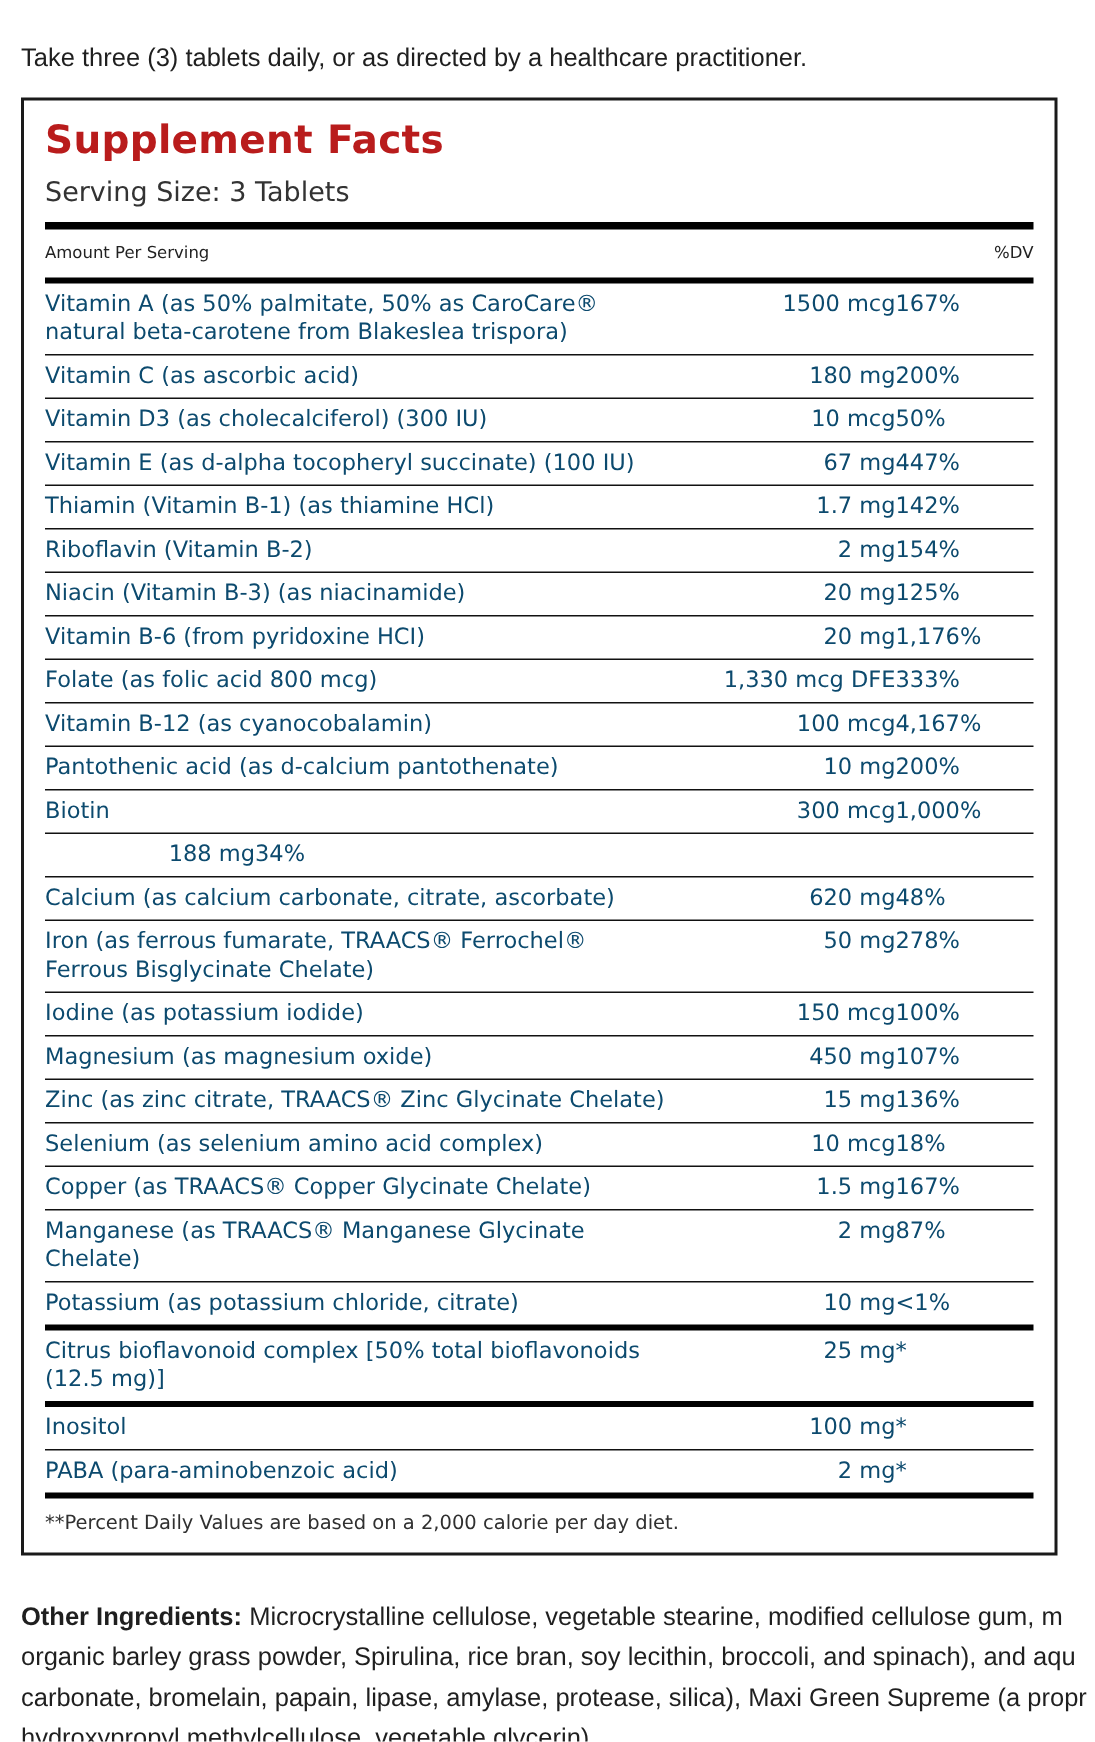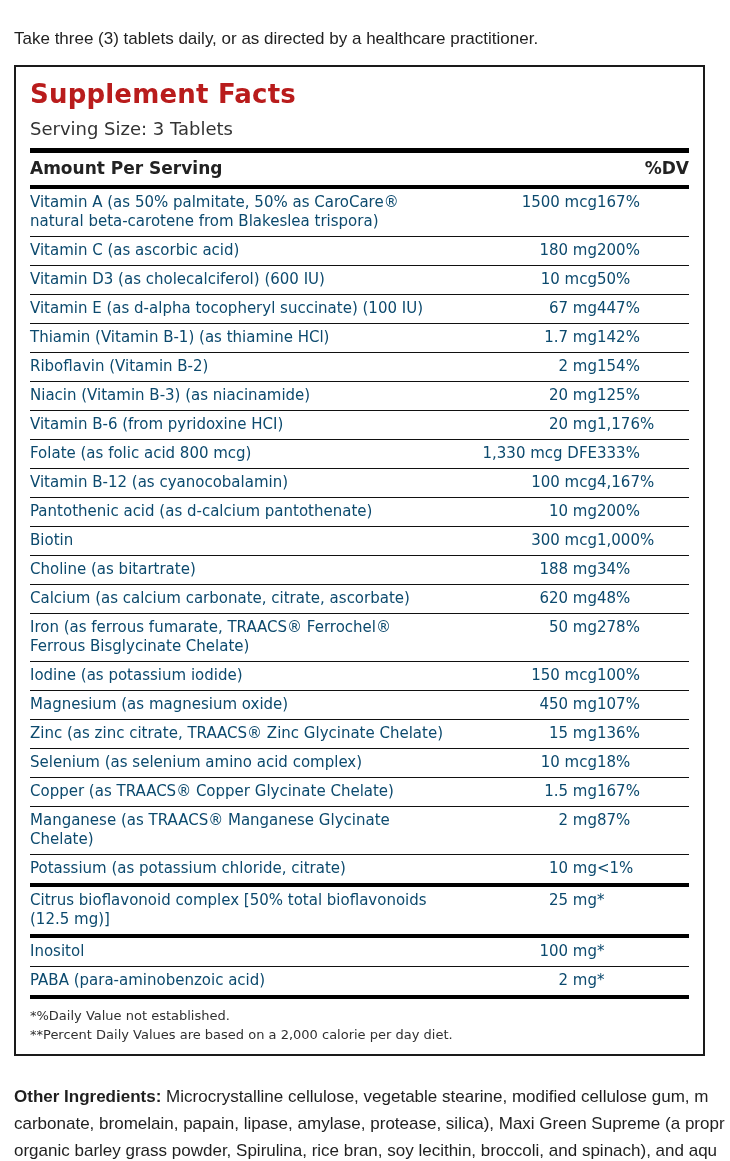--- a/index.html
+++ b/index.html
@@ -38,23 +38,23 @@
     color: #333333;
     margin-bottom: 8px;
   }
   .bar-thick-top { height: 5px; background: #000000; }
   .bar-thick { height: 4px; background: #000000; }
   .facts-header {
     display: flex;
     justify-content: space-between;
     align-items: baseline;
     padding: 6px 0 7px 0;
-    font-size: 17px;
+    font-size: 11px;
     line-height: 19px;
-    font-weight: bold;
+    font-weight: normal;
     color: #222222;
   }
   .row {
     display: flex;
     align-items: flex-start;
     padding: 4px 0 5px 0;
     border-bottom: 1px solid #111111;
     font-size: 15px;
     line-height: 19px;
     color: #0c4a6e;
@@ -102,21 +102,21 @@
         <span class="cell-name">Vitamin A (as 50% palmitate, 50% as CaroCare® natural beta-carotene from Blakeslea trispora)</span>
         <span class="cell-amount">1500 mcg</span>
         <span class="cell-dv">167%</span>
       </div>
       <div class="row">
         <span class="cell-name">Vitamin C (as ascorbic acid)</span>
         <span class="cell-amount">180 mg</span>
         <span class="cell-dv">200%</span>
       </div>
       <div class="row">
-        <span class="cell-name">Vitamin D3 (as cholecalciferol) (600 IU)</span>
+        <span class="cell-name">Vitamin D3 (as cholecalciferol) (300 IU)</span>
         <span class="cell-amount">10 mcg</span>
         <span class="cell-dv">50%</span>
       </div>
       <div class="row">
         <span class="cell-name">Vitamin E (as d-alpha tocopheryl succinate) (100 IU)</span>
         <span class="cell-amount">67 mg</span>
         <span class="cell-dv">447%</span>
       </div>
       <div class="row">
         <span class="cell-name">Thiamin (Vitamin B-1) (as thiamine HCl)</span>
@@ -152,21 +152,20 @@
         <span class="cell-name">Pantothenic acid (as d-calcium pantothenate)</span>
         <span class="cell-amount">10 mg</span>
         <span class="cell-dv">200%</span>
       </div>
       <div class="row">
         <span class="cell-name">Biotin</span>
         <span class="cell-amount">300 mcg</span>
         <span class="cell-dv">1,000%</span>
       </div>
       <div class="row">
-        <span class="cell-name">Choline (as bitartrate)</span>
         <span class="cell-amount">188 mg</span>
         <span class="cell-dv">34%</span>
       </div>
       <div class="row">
         <span class="cell-name">Calcium (as calcium carbonate, citrate, ascorbate)</span>
         <span class="cell-amount">620 mg</span>
         <span class="cell-dv">48%</span>
       </div>
       <div class="row">
         <span class="cell-name">Iron (as ferrous fumarate, TRAACS® Ferrochel® Ferrous Bisglycinate Chelate)</span>
@@ -219,23 +218,22 @@
         <span class="cell-dv">*</span>
       </div>
       <div class="row section-end">
         <span class="cell-name">PABA (para-aminobenzoic acid)</span>
         <span class="cell-amount">2 mg</span>
         <span class="cell-dv">*</span>
       </div>
     </div>
 
   <div class="footnotes">
-    <div>*%Daily Value not established.</div>
     <div>**Percent Daily Values are based on a 2,000 calorie per day diet.</div>
   </div>
 </div>
 
 <div class="other-ingredients">
   <div class="oi-line"><span class="oi-label">Other Ingredients:</span> <span>Microcrystalline cellulose, vegetable stearine, modified cellulose gum, m</span></div>
+  <div class="oi-line">organic barley grass powder, Spirulina, rice bran, soy lecithin, broccoli, and spinach), and aqu</div>
   <div class="oi-line">carbonate, bromelain, papain, lipase, amylase, protease, silica), Maxi Green Supreme (a propr</div>
-  <div class="oi-line">organic barley grass powder, Spirulina, rice bran, soy lecithin, broccoli, and spinach), and aqu</div>
   <div class="oi-line">hydroxypropyl methylcellulose, vegetable glycerin).</div>
 </div>
 
 </body></html>

